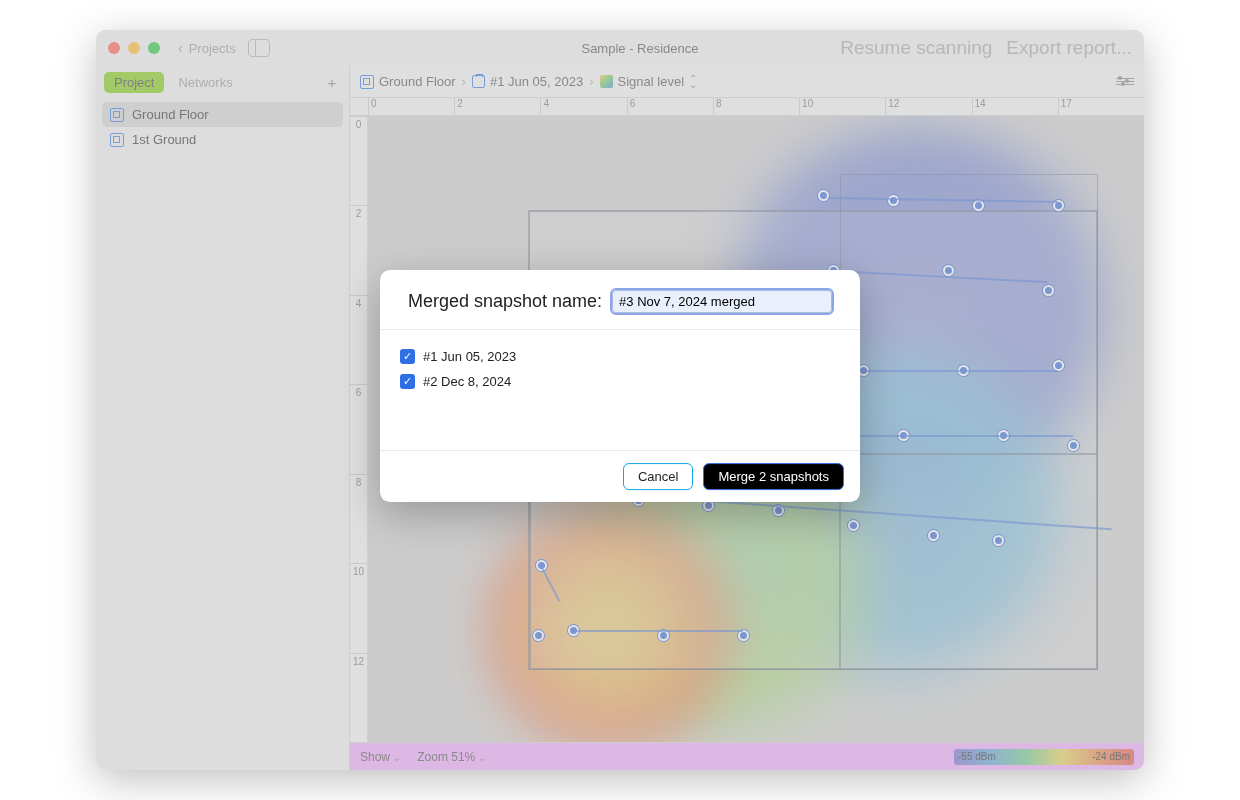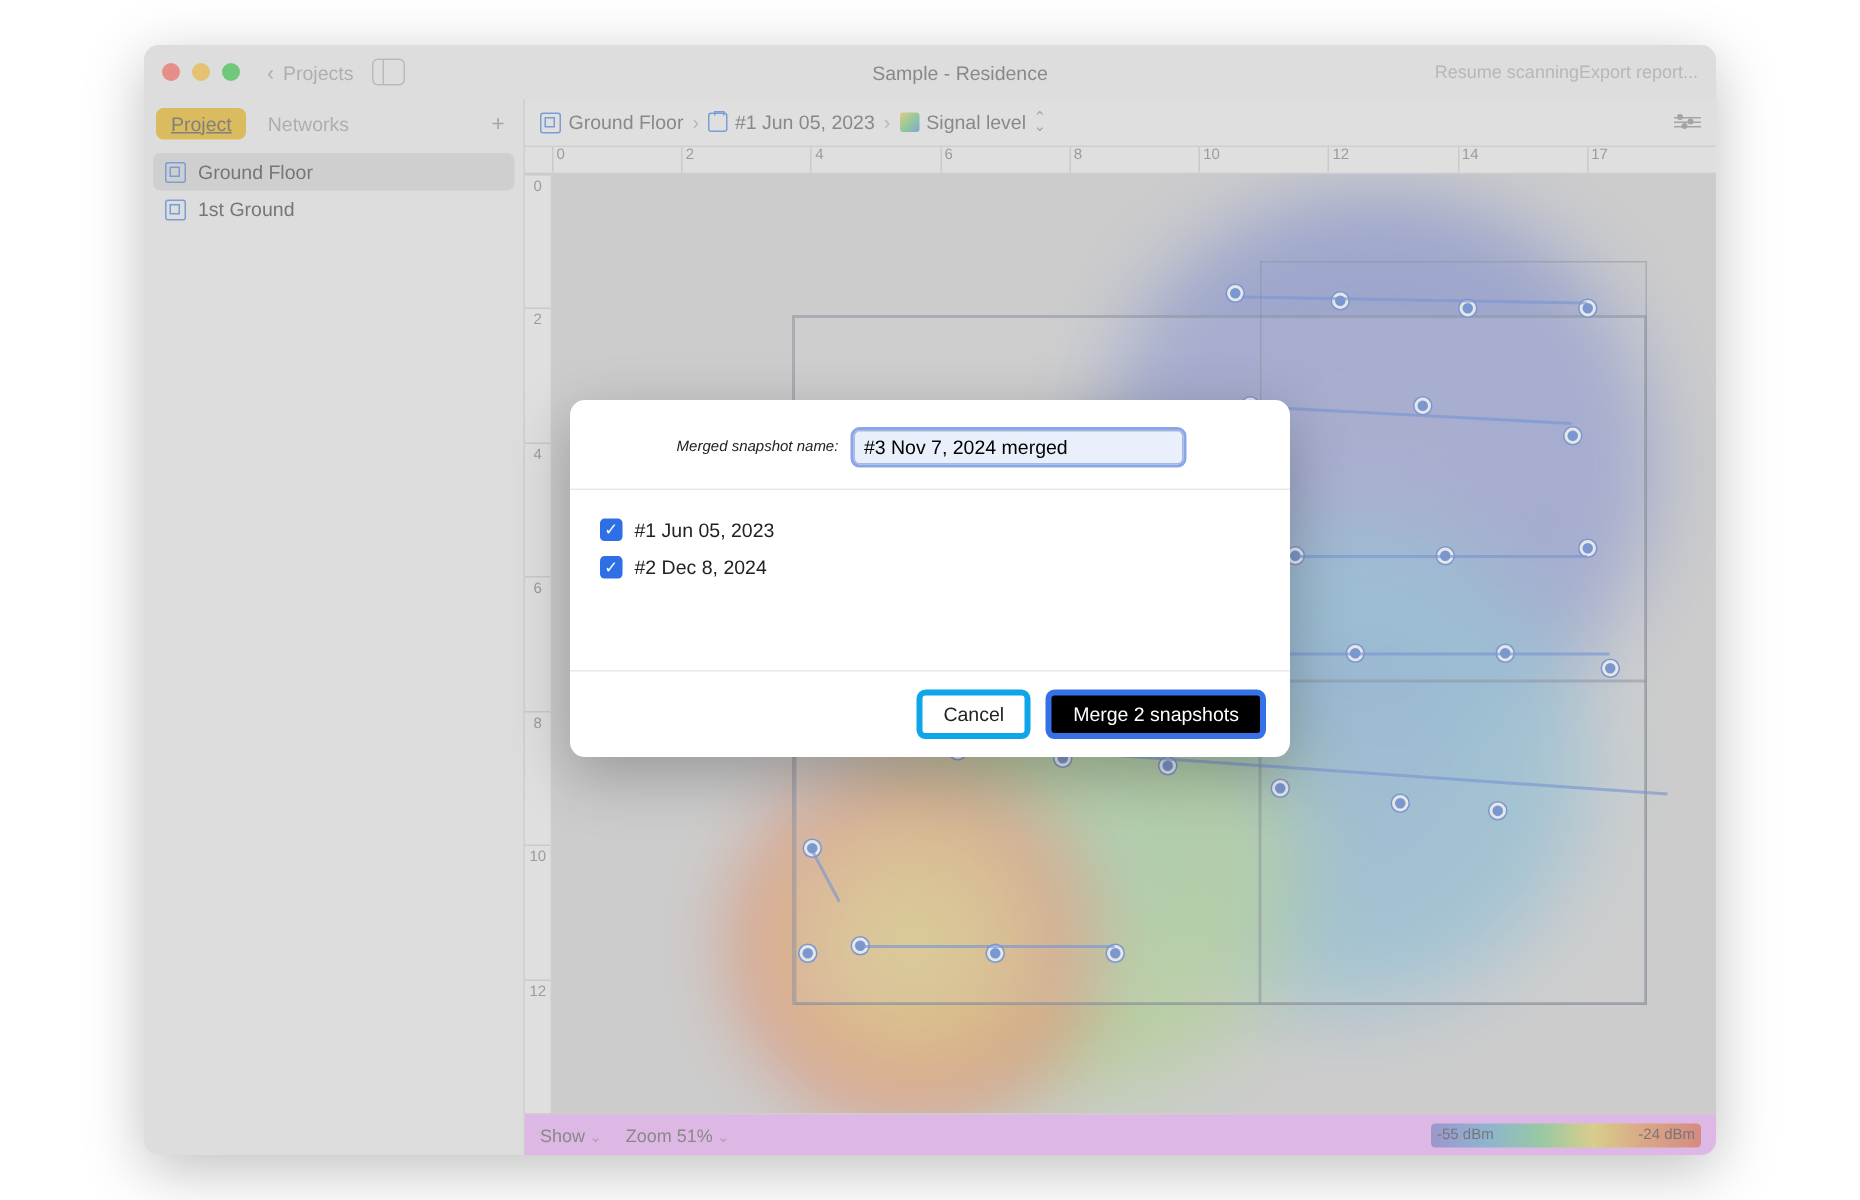--- a/index.html
+++ b/index.html
@@ -69,22 +69,22 @@
   left: 50%;
   transform: translateX(-50%);
   font-size: 13px;
   color: #555;
   margin-left: 20px;
 }
 
 .tb-right {
   margin-left: auto;
   display: flex;
-  gap: 0;
-  font-size: 12px;
+  gap: 14px;
+  font-size: 19px;
   color: #aaa;
   text-align: center;
 }
 
 .body {
   display: flex;
   height: calc(100% - 36px);
 }
 
 .sidebar {
@@ -101,21 +101,21 @@
   align-items: center;
   padding: 0 8px;
   gap: 4px;
 }
 .sb-tab {
   font-size: 13px;
   padding: 3px 10px;
   border-radius: 5px;
   color: #999;
 }
-.sb-tab.active { background: #eab308; color:#444; font-weight:500;text-decoration:underline; }
+.sb-tab.active { background: #84cc16; color:#444; font-weight:500; }
 .sb-add {
   margin-left: auto;
   width: 18px; height: 18px;
   display:flex; align-items:center; justify-content:center;
   color:#888; font-size:15px;
 }
 
 .sb-list { padding: 4px 6px; }
 .sb-item {
   display: flex;
@@ -303,21 +303,21 @@
   box-shadow:0 12px 40px rgba(0,0,0,0.25);
   z-index:100;
 }
 .m-top {
   padding:20px 24px 16px;
   display:flex;
   align-items:center;
   gap:10px;
   justify-content:center;
 }
-.m-top label { font-size:10px; color:#222;font-style:italic; }
+.m-top label { font-size:18px; color:#222; }
 .m-top input {
   width:220px;
   padding:3px 6px;
   font-size:13px;
   border:1px solid #a8b9e0;
   border-radius:4px;
   outline:2px solid #8aa6e8;
   outline-offset:0px;
   background:#eaf0fb;
 }
@@ -347,21 +347,21 @@
   border-top:1px solid #e8e8e8;
   padding:12px 16px;
   display:flex;
   justify-content:flex-end;
   gap:10px;
 }
 .btn {
   font-size:13px;
   padding:5px 14px;
   border-radius:6px;
-  border:4px solid #0ea5e9;
+  border:1px solid #0ea5e9;
   background:#fff;
   color:#222;
 }
 .btn.primary {
   background:#000000;
   border-color:#3570e6;
   color:#fff;
 }
 </style>
 </head>

